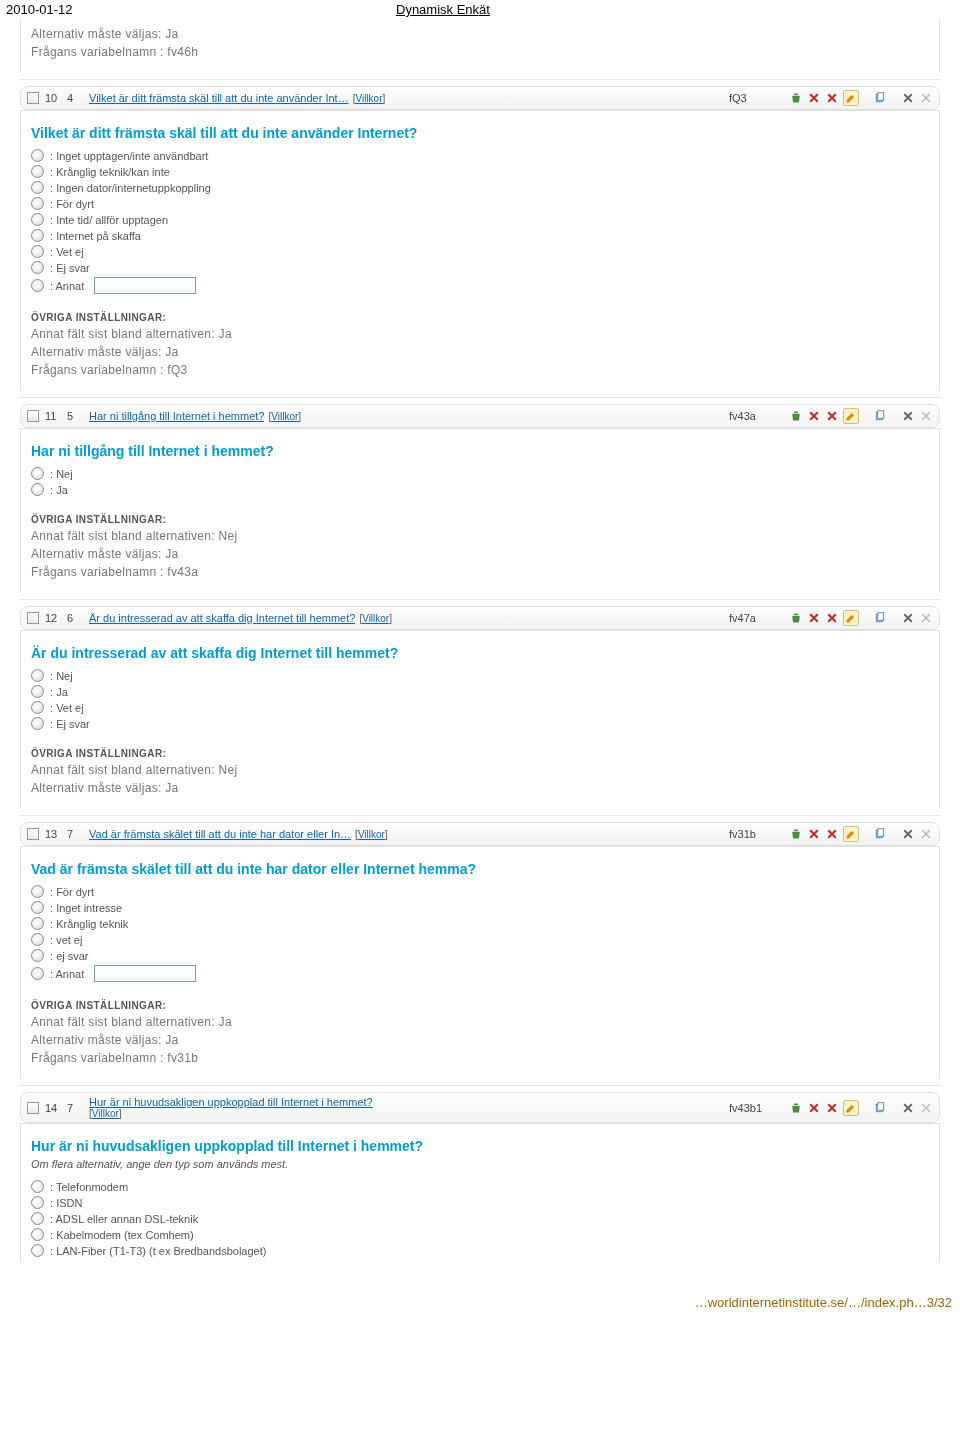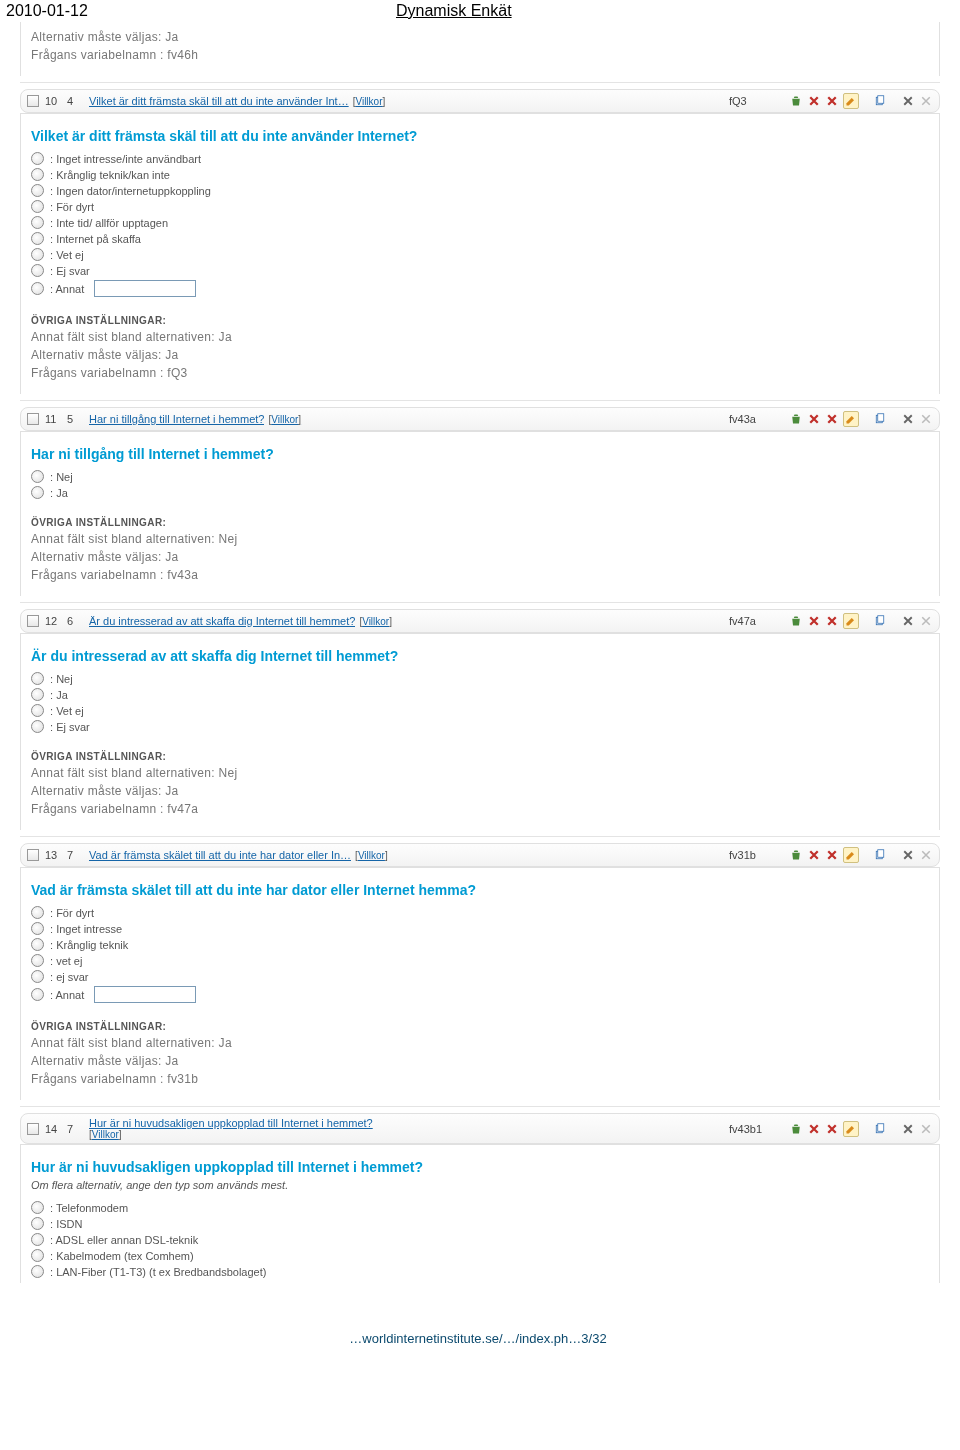--- a/index.html
+++ b/index.html
@@ -5,21 +5,21 @@
   body {
     margin: 0;
     font-family: Verdana, Arial, sans-serif;
     font-size: 11px;
     color: #333;
     background: #fff;
     width: 960px;
   }
   .print-header {
     display: flex;
-    font-size: 16px;
+    font-size: 13px;
     color: #000;
     padding: 2px 6px;
     font-family: Arial, sans-serif;
   }
   .print-header .date { flex: 0 0 390px; }
   .print-header .title { flex: 1; text-decoration: underline; }
   .page-wrap {
     padding: 0 10px 10px 10px;
   }
   .card {
@@ -126,26 +126,26 @@
   .opt-text::before { content: ": "; }
   .annat-input {
     border: 1px solid #7a9ab5;
     height: 15px;
     width: 100px;
     background: #fff;
     margin-left: 4px;
   }
   .footer-line {
     display:flex;
-    justify-content: center;
+    justify-content: flex-end;
     font-size: 13px;
-    color:#0c4a6e;
+    color:#a16207;
     font-family: Arial,sans-serif;
     padding: 4px 8px 2px 4px;
-    margin-top: 28px;
+    margin-top: 13px;
   }
   .icon-gap { width: 6px; }
   .icon-box-edit { border:1px solid #d0c080; background:#fff3c6; }
 </style>
 </head>
 <body>
 
 <div class="print-header">
   <div class="date">2010-01-12</div>
   <div class="title">Dynamisk Enkät</div>
@@ -210,21 +210,21 @@
             <path stroke="currentColor" stroke-width="2" d="M3 3l10 10M13 3L3 13"></path>
           </svg>
         </span>
     </span>
   </div>
 
   <div class="card" style="border-top:1px solid #e0e0e0;">
     <div class="question-title">Vilket är ditt främsta skäl till att du inte använder Internet?</div>
     <div class="opt-row">
         <span class="radio"></span>
-        <span class="opt-text">Inget intresse/inte användbart</span>
+        <span class="opt-text">Inget upptagen/inte användbart</span>
       </div>
     <div class="opt-row">
         <span class="radio"></span>
         <span class="opt-text">Krånglig teknik/kan inte</span>
       </div>
     <div class="opt-row">
         <span class="radio"></span>
         <span class="opt-text">Ingen dator/internetuppkoppling</span>
       </div>
     <div class="opt-row">
@@ -389,21 +389,20 @@
         <span class="radio"></span>
         <span class="opt-text">Vet ej</span>
       </div>
     <div class="opt-row">
         <span class="radio"></span>
         <span class="opt-text">Ej svar</span>
       </div>
     <div class="settings-head">ÖVRIGA INSTÄLLNINGAR:</div>
     <div class="small-gray"><span>Annat fält sist bland alternativen: </span><span>Nej</span></div>
     <div class="small-gray"><span>Alternativ måste väljas: </span><span>Ja</span></div>
-    <div class="small-gray"><span>Frågans variabelnamn : </span><span>fv47a</span></div>
   </div>
   <div class="card-bottom-line"></div>
 
   <div class="header-bar">
     <span class="box-icon"></span>
     <span class="num">13</span>
     <span class="num">7</span>
     <span class="qlink" style="max-width:340px;">Vad är främsta skälet till att du inte har dator eller In…</span>
     <span class="villkor">Villkor</span>
     <span class="spacer"></span>

